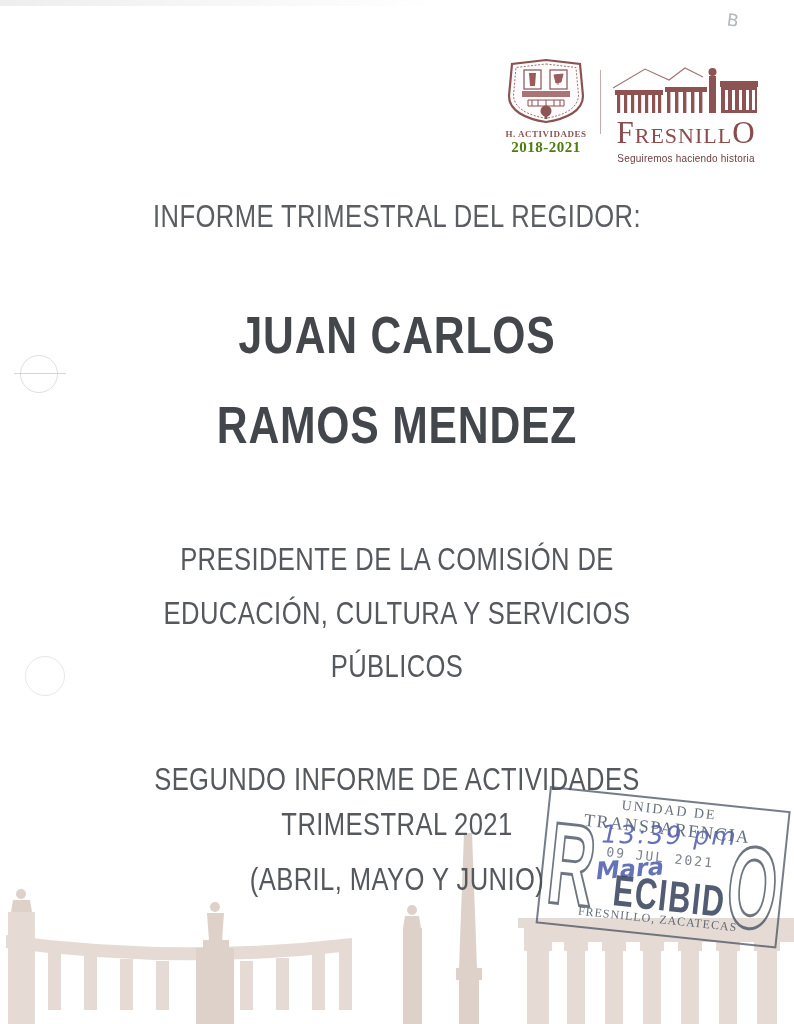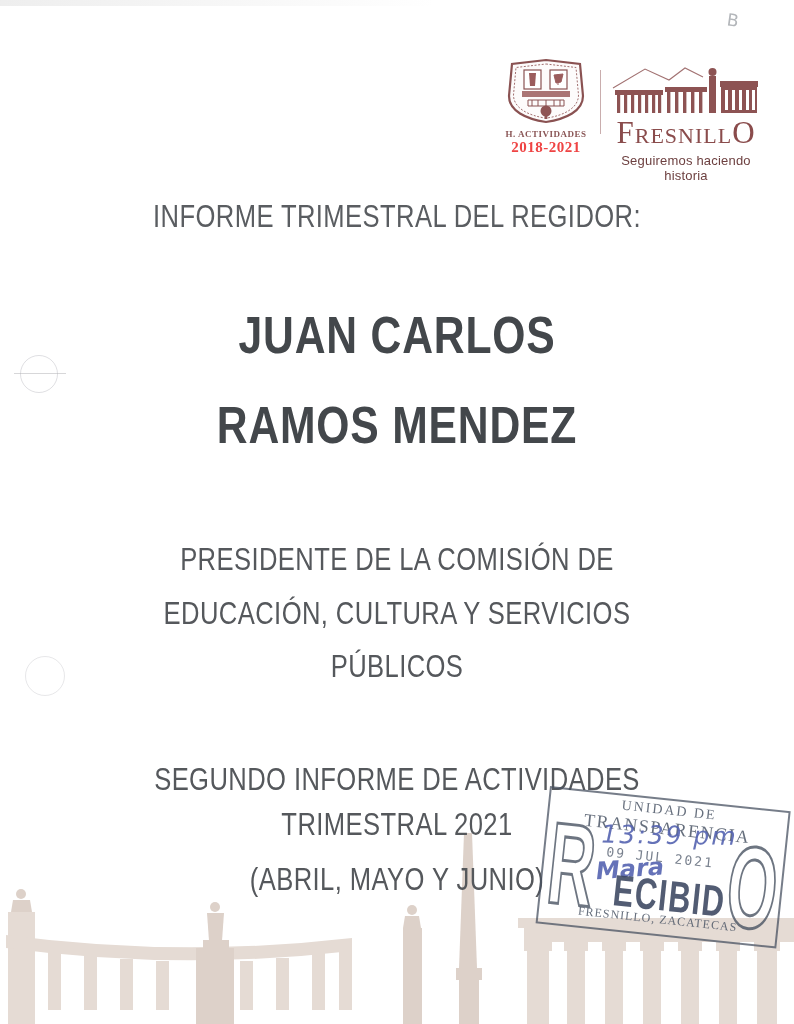--- a/index.html
+++ b/index.html
@@ -11,28 +11,28 @@
   .page::before{ 
     content:""; position:absolute; left:0; top:0; width:100%; height:6px;
     background:linear-gradient(to right, rgba(160,160,160,.18), rgba(160,160,160,0) 55%);
     pointer-events:none;
   }
   
   .crest-block{position:absolute; left:496px; top:58px; width:100px; text-align:center;}
   .crest-caption1{font-family:"Liberation Serif", serif; font-size:9px; font-weight:bold;
     color:#8a5656; letter-spacing:.5px; margin-top:1px;}
   .crest-caption2{font-family:"Liberation Serif", serif; font-size:15px; font-weight:bold;
-    color:#ef4444; letter-spacing:.5px;}
+    color:#4d7c0f; letter-spacing:.5px;}
   .logo-divider{position:absolute; left:600px; top:70px; width:1px; height:64px; background:#c9adad;}
   .brand-block{position:absolute; left:606px; top:64px; width:160px; text-align:center;}
   .brand-wordmark{font-family:"Liberation Serif", serif; color:#8a4c4c; letter-spacing:1px;
     line-height:30px; white-space:nowrap; margin-top:-2px;}
   .wm-big{font-size:31px;}
   .wm-small{font-size:22px;}
-  .brand-tagline{font-size:13px; color:#6d4040; margin-top:0px; letter-spacing:.2px;}
+  .brand-tagline{font-size:10px; color:#6d4040; margin-top:0px; letter-spacing:.2px;}
   
   .line{position:absolute; left:0; width:794px; text-align:center; white-space:nowrap;
     font-size:32px; color:#55585c; transform:scaleX(0.80); letter-spacing:.5px; z-index:1;}
   .line.name{font-size:52px; font-weight:bold; color:#43474b; transform:scaleX(0.82); letter-spacing:1px;}
   
   .pencil-mark{position:absolute; left:727px; top:10px; font-family:"DejaVu Sans", sans-serif;
     font-size:17px; color:#b3b6ba; transform:rotate(8deg);}
   
   .hole{position:absolute; border-radius:50%; border:1.5px solid rgba(185,185,190,.45);}
   .hole1{left:20px; top:355px; width:36px; height:36px;}

